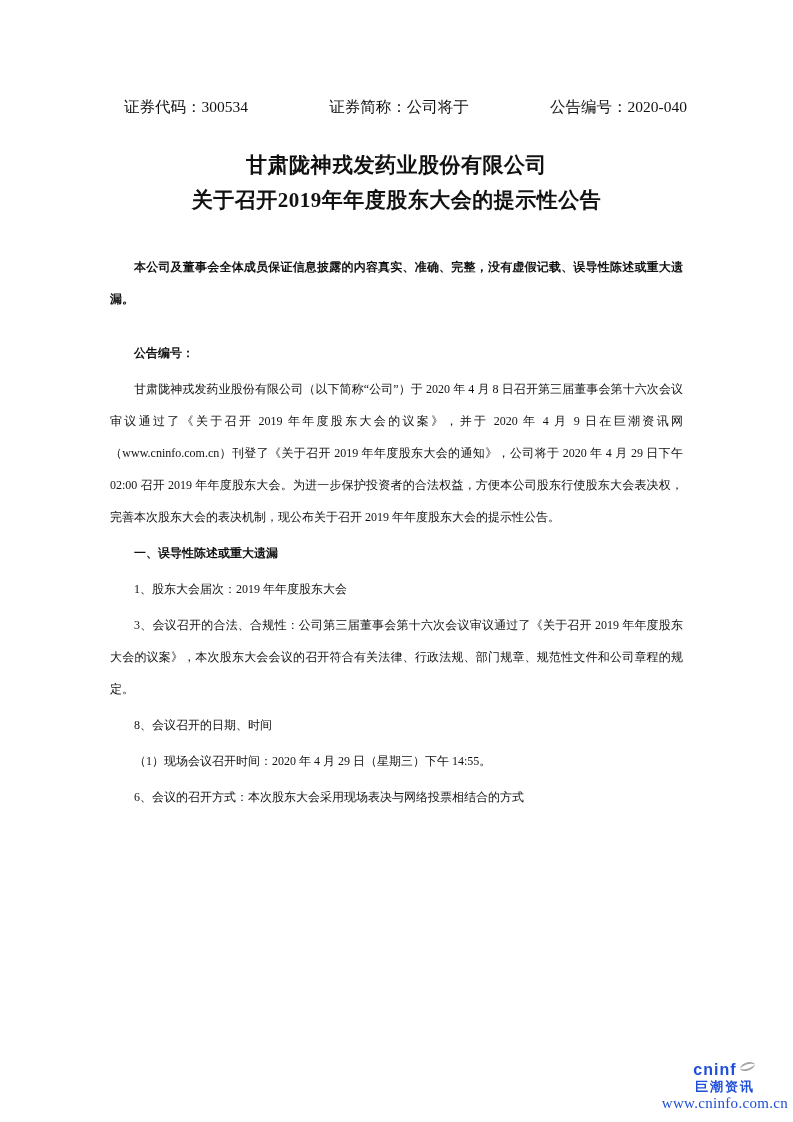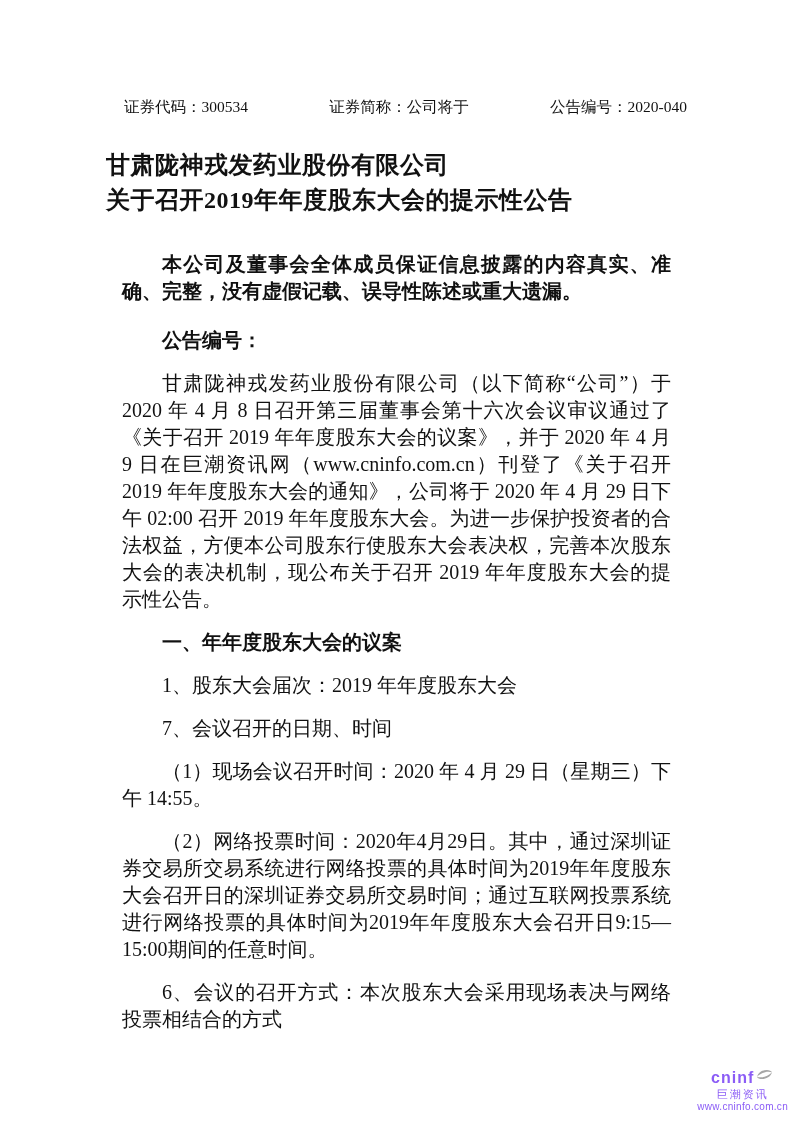--- a/index.html
+++ b/index.html
@@ -20,65 +20,67 @@
   }
   .doc-header {
     display: flex;
     justify-content: space-between;
     padding-left: 18px;
     font-size: 15.5px;
     line-height: 22px;
     white-space: nowrap;
   }
   .title {
-    font-size: 24px;
+    font-size: 21px;
     font-weight: bold;
-    text-align: left;
+    text-align: center;
     margin: 32px 0 0 0;
     line-height: 30px;
     letter-spacing: 0.5px;
   }
   .title2 {
     margin-top: 5px;
   }
   .para {
-    font-size: 20px;
-    line-height: 27px;
-    margin: 16px;
+    font-size: 12px;
+    line-height: 32px;
+    margin: 4px;
     text-align: justify;
     text-indent: 2em;
   }
   .bold { font-weight: bold; }
   .disclaimer { margin-top: 36px; }
   .special { margin-top: 22px; }
   .footer-logo {
     position: absolute;
     right: 5px;
     bottom: 10px;
     text-align: center;
-    color: #8b5cf6;
+    color: #1d4ed8;
     font-family: "Liberation Sans", "DejaVu Sans", sans-serif;
     line-height: 1.15;
   }
   .brand-row {
     font-size: 16px;
     font-weight: bold;
     letter-spacing: 1px;
     display: flex;
     align-items: center;
     justify-content: center;
     gap: 1px;
   }
   .brand-cn {
-    font-size: 11px;
+    font-size: 13px;
     letter-spacing: 2px;
+    font-weight: bold;
   }
   .brand-url {
-    font-size: 10px;
+    font-size: 15px;
     letter-spacing: 0.3px;
+    font-family: Liberation Serif, serif;
   }
   .swirl { display: inline-block; margin-top: -3px; }
 </style>
 </head>
 <body>
 
 <div class="page">
 
   <div class="doc-header">
     <span>证券代码：300534</span>
@@ -88,26 +90,26 @@
 
   <h1 class="title">甘肃陇神戎发药业股份有限公司</h1>
   <h1 class="title title2">关于召开2019年年度股东大会的提示性公告</h1>
 
   <p class="para bold disclaimer">本公司及董事会全体成员保证信息披露的内容真实、准确、完整，没有虚假记载、误导性陈述或重大遗漏。</p>
 
   <p class="para bold special">公告编号：</p>
 
   <p class="para">甘肃陇神戎发药业股份有限公司（以下简称“公司”）于 2020 年 4 月 8 日召开第三届董事会第十六次会议审议通过了《关于召开 2019 年年度股东大会的议案》，并于 2020 年 4 月 9 日在巨潮资讯网（www.cninfo.com.cn）刊登了《关于召开 2019 年年度股东大会的通知》，公司将于 2020 年 4 月 29 日下午 02:00 召开 2019 年年度股东大会。为进一步保护投资者的合法权益，方便本公司股东行使股东大会表决权，完善本次股东大会的表决机制，现公布关于召开 2019 年年度股东大会的提示性公告。</p>
 
-  <p class="para bold">一、年年度股东大会的议案</p>
+  <p class="para bold">一、误导性陈述或重大遗漏</p>
 
   <p class="para">1、股东大会届次：2019 年年度股东大会</p>
-  <p class="para">7、会议召开的日期、时间</p>
+  <p class="para">3、会议召开的合法、合规性：公司第三届董事会第十六次会议审议通过了《关于召开 2019 年年度股东大会的议案》，本次股东大会会议的召开符合有关法律、行政法规、部门规章、规范性文件和公司章程的规定。</p>
+  <p class="para">8、会议召开的日期、时间</p>
   <p class="para">（1）现场会议召开时间：2020 年 4 月 29 日（星期三）下午 14:55。</p>
-  <p class="para">（2）网络投票时间：2020年4月29日。其中，通过深圳证券交易所交易系统进行网络投票的具体时间为2019年年度股东大会召开日的深圳证券交易所交易时间；通过互联网投票系统进行网络投票的具体时间为2019年年度股东大会召开日9:15—15:00期间的任意时间。</p>
   <p class="para">6、会议的召开方式：本次股东大会采用现场表决与网络投票相结合的方式</p>
 
   <div class="footer-logo">
     <div class="brand-row">
       <span>cninf</span>
       <span class="swirl">
         <svg width="19" height="17" viewBox="0 0 24 22">
           <path d="M2.5 13.5 C4.5 4.5 19.5 2.5 22 8.5 C16.5 5.5 8 8.5 2.5 13.5 Z" fill="#a6a6a6"></path>
           <path d="M21.5 8.5 C19.5 17.5 4.5 19.5 2 13.5 C7.5 16.5 16 13.5 21.5 8.5 Z" fill="#a6a6a6"></path>
         </svg>

